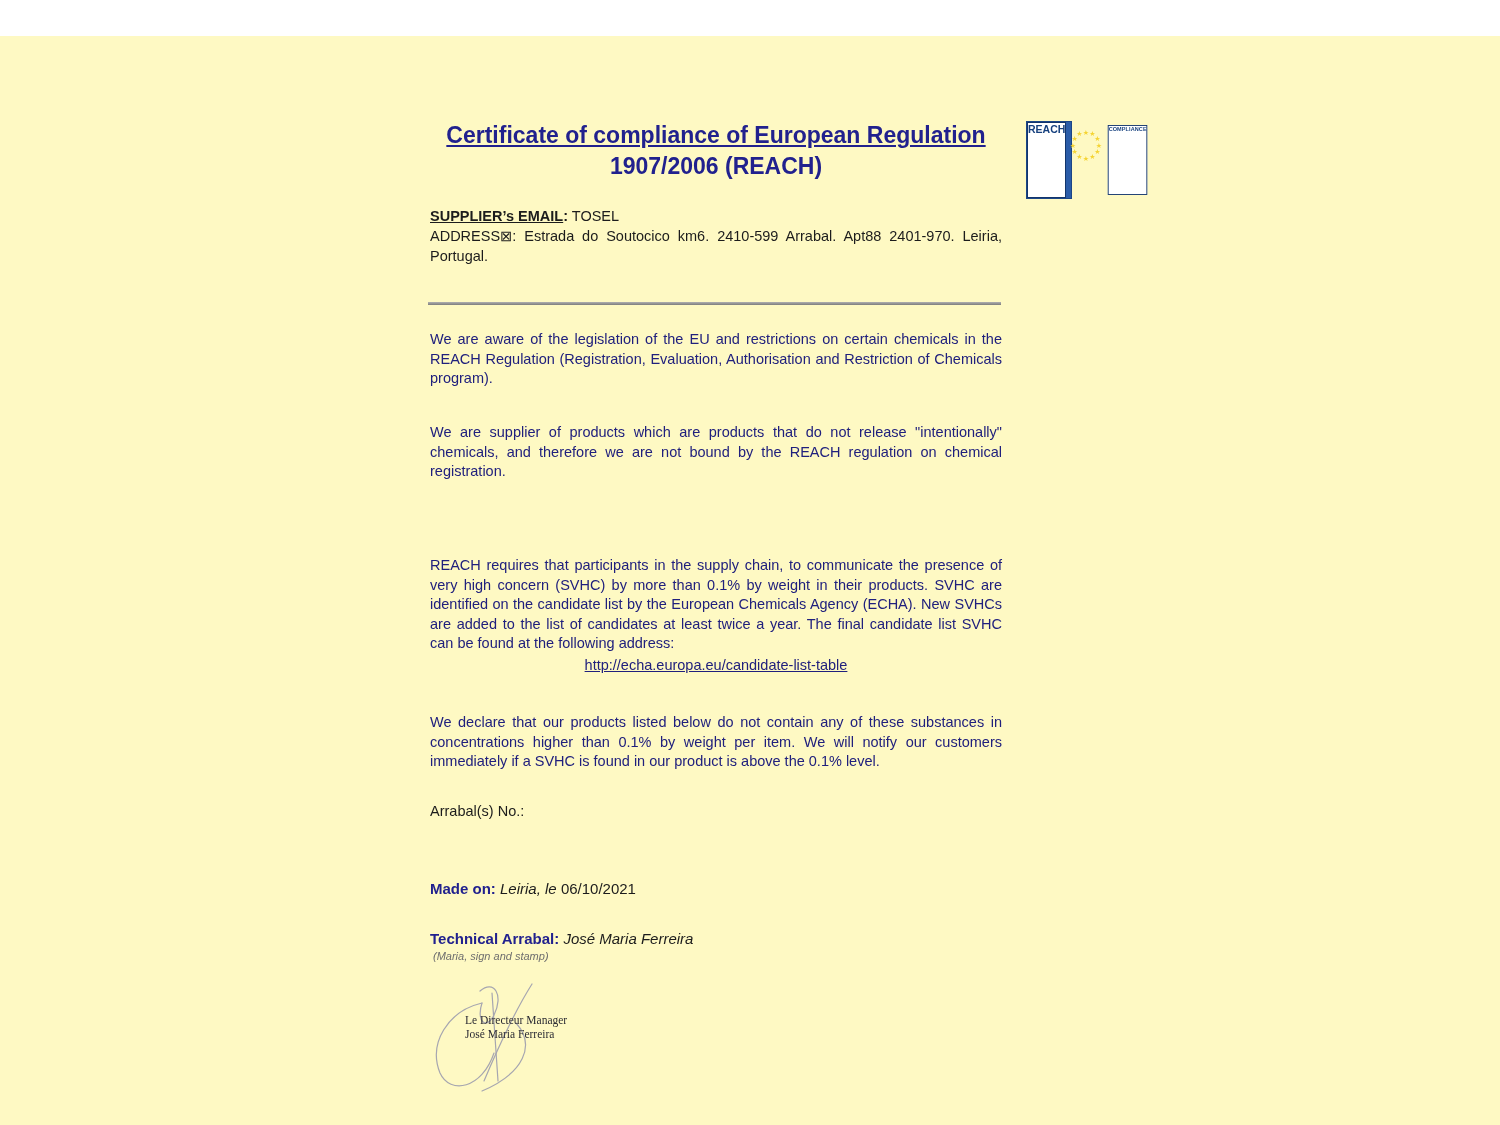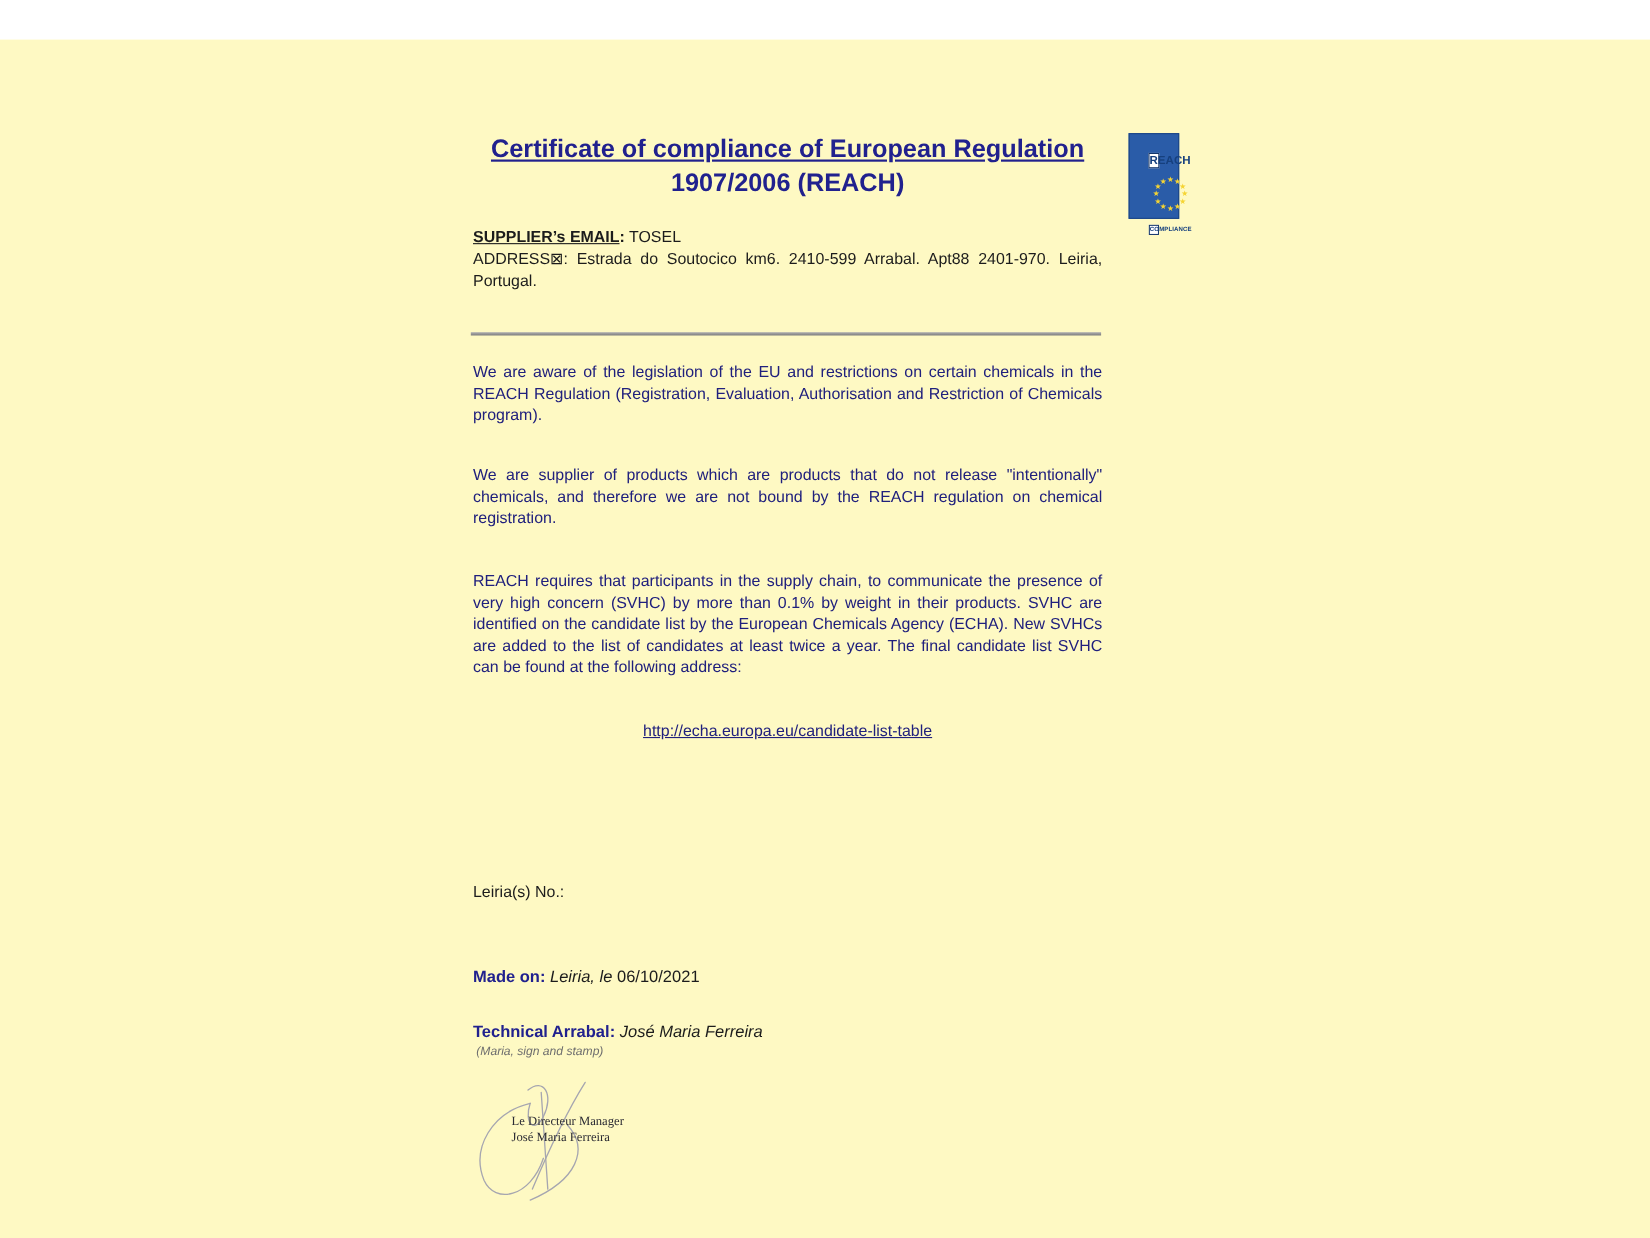--- a/index.html
+++ b/index.html
@@ -10,21 +10,21 @@
   .col{position:absolute;left:430px;width:572px;}
 
   
   .title{top:84px;text-align:center;color:#21218e;font-weight:bold;font-size:23px;line-height:31px;}
   .title .u{text-decoration:underline;}
 
   
   .logo{
     position:absolute;left:1026px;top:85px;width:46px;height:78px;
     background:#2a5ca8;border:1px solid #1c4687;box-sizing:border-box;
-    padding:17px;display:flex;flex-direction:column;align-items:stretch;
+    padding:0;display:flex;flex-direction:row;align-items:stretch;
   }
   .logo-top{
     background:#ffffff;border:1px solid #12356b;color:#16407e;font-weight:bold;
     font-size:10.5px;line-height:12px;text-align:center;letter-spacing:0px;
   }
   .logo-mid{flex:1;position:relative;}
   .logo-bot{
     background:#ffffff;border:1px solid #12356b;color:#16407e;font-weight:bold;
     font-size:6px;line-height:8px;text-align:center;letter-spacing:0.1px;
     transform:scale(0.92);transform-origin:center;
@@ -37,21 +37,21 @@
   .pc-icon{display:inline-block;vertical-align:-1px;}
 
   
   .rule{position:absolute;left:428px;top:266px;width:573px;height:3px;
     background:linear-gradient(#b0b0b0,#7d7d7d);}
 
   
   .para{color:#20207d;font-size:14.5px;line-height:19.5px;text-align:justify;}
   .p1{top:294px;}
   .p2{top:387px;}
-  .p3{top:484px;}
+  .p3{top:520px;}
   .p4{top:677px;}
 
   .link-row{top:621px;text-align:center;font-size:14.5px;color:#20207d;}
   .doclink{text-decoration:underline;cursor:pointer;}
 
   .article{top:766px;color:#1c1c1c;font-size:14.5px;line-height:19px;}
 
   .made{top:843px;font-size:15px;line-height:20px;color:#1c1c1c;}
   .label-navy{color:#21218e;font-weight:bold;}
   .italic{font-style:italic;}
@@ -114,22 +114,23 @@
   <div class="rule"></div>
 
   <div class="col para p1">We are aware of the legislation of the EU and restrictions on certain chemicals in the REACH Regulation (Registration, Evaluation, Authorisation and Restriction of Chemicals program).</div>
   <div class="col para p2">We are supplier of products which are products that do not release "intentionally" chemicals, and therefore we are not bound by the REACH regulation on chemical registration.</div>
   <div class="col para p3">REACH requires that participants in the supply chain, to communicate the presence of very high concern (SVHC) by more than 0.1% by weight in their products. SVHC are identified on the candidate list by the European Chemicals Agency (ECHA). New SVHCs are added to the list of candidates at least twice a year. The final candidate list SVHC can be found at the following address:</div>
 
   <div class="col link-row">
     <span class="doclink">http://echa.europa.eu/candidate-list-table</span>
   </div>
 
+  <div class="col para p4">We declare that our products listed below do not contain any of these substances in concentrations higher than 0.1% by weight per item. We will notify our customers immediately if a SVHC is found in our product is above the 0.1% level.</div>
 
-  <div class="col article">Leiria(s) No.:</div>
+  <div class="col article">Arrabal(s) No.:</div>
 
   <div class="col made">
     <div>
       <span class="label-navy">Made on:</span><span class="italic"> Leiria, le </span><span>06/10/2021</span>
     </div>
   </div>
 
   <div class="col manager">
     <div>
       <span class="label-navy">Technical Arrabal:</span><span class="italic"> José Maria Ferreira</span>

